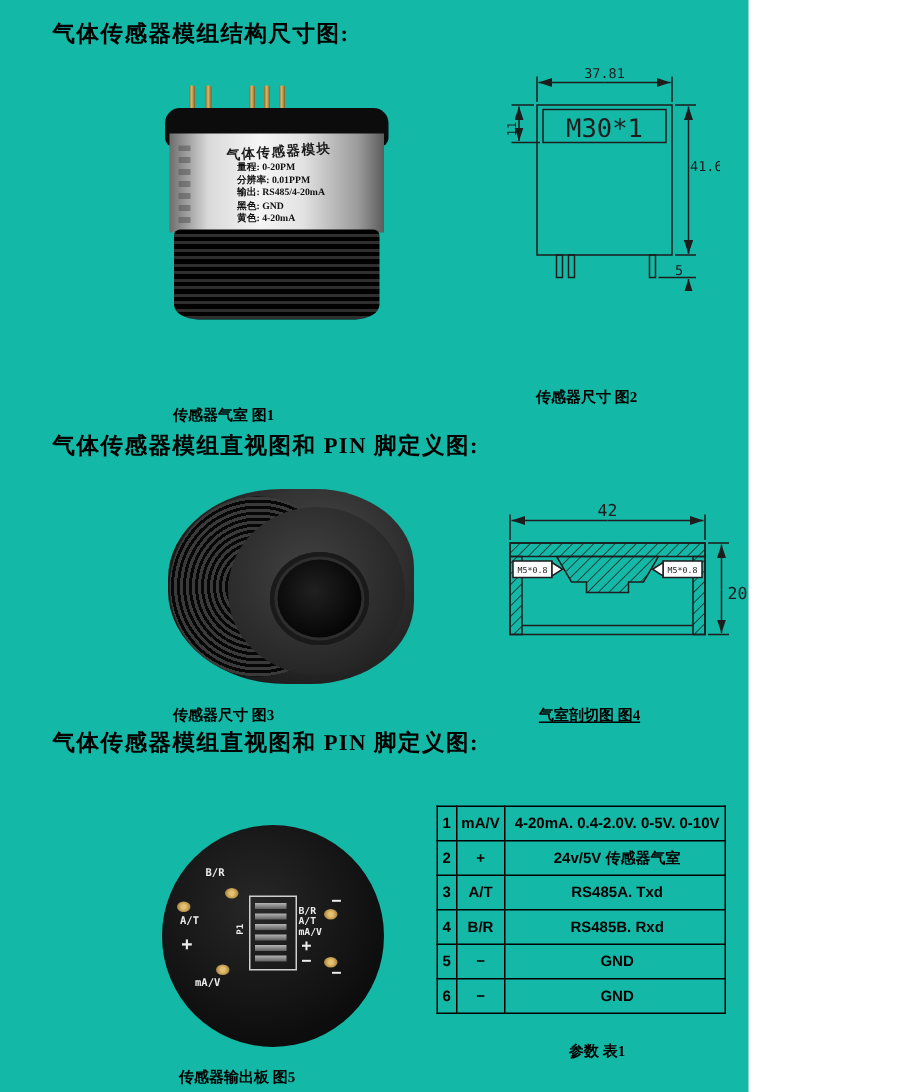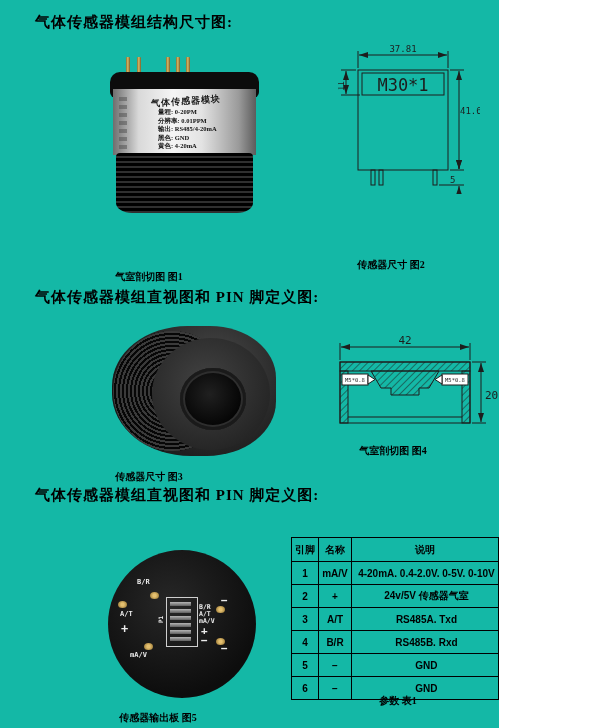--- a/index.html
+++ b/index.html
@@ -118,21 +118,21 @@
     <rect class="o" x="33" y="126" width="4" height="15"></rect>
     <rect class="o" x="41" y="126" width="4" height="15"></rect>
     <rect class="o" x="95" y="126" width="4" height="15"></rect>
 
     <line x1="101" y1="141" x2="126" y2="141"></line>
     <line x1="121" y1="147" x2="121" y2="142" marker-end="url(#ar2)"></line>
     <line x1="121" y1="120" x2="121" y2="125" marker-end="url(#ar2)"></line>
     <text class="cad" x="112" y="139" font-size="9">5</text>
   </svg>
 
-  <div class="abs caption" style="left:149px;top:270px;">气室剖切图 图1</div>
+  <div class="abs caption" style="left:149px;top:270px;">传感器气室 图1</div>
   <div class="abs caption" style="left:391px;top:258px;">传感器尺寸 图2</div>
 
   <div class="abs photo3">
     <div class="cap3-body"></div>
     <div class="cap3-threads"></div>
     <div class="cap3-face"></div>
     <div class="cap3-hole"></div>
   </div>
 
   <svg class="abs" style="left:333px;top:333px;" width="170" height="105">
@@ -166,21 +166,21 @@
     <text class="cad" x="72" y="11" font-size="11" text-anchor="middle">42</text>
 
     <line x1="139" y1="29" x2="153" y2="29"></line>
       <line x1="139" y1="90" x2="153" y2="90"></line>
     <line x1="148" y1="60" x2="148" y2="30" marker-end="url(#ar4)"></line>
     <line x1="148" y1="60" x2="148" y2="89" marker-end="url(#ar4)"></line>
     <text class="cad" x="152" y="66" font-size="11">20</text>
   </svg>
 
   <div class="abs caption" style="left:149px;top:470px;">传感器尺寸 图3</div>
-  <div class="abs caption" style="left:393px;top:444px;">气室剖切图 图4</div>
+  <div class="abs caption" style="left:393px;top:470px;text-decoration:underline;">气室剖切图 图4</div>
 
   <div class="abs pcb">
     <div class="t" style="left:29px;top:28px;">B/R</div>
     <div class="pad" style="left:42px;top:42px;"></div>
     <div class="pad" style="left:10px;top:51px;"></div>
     <div class="t" style="left:12px;top:60px;">A/T</div>
     <div class="t" style="left:13px;top:72px;font-size:12px;">+</div>
     <div class="pad" style="left:36px;top:93px;"></div>
     <div class="t" style="left:22px;top:101px;">mA/V</div>
     <div class="conn">
@@ -198,25 +198,20 @@
     <div class="t" style="left:93px;top:74px;font-size:11px;">+</div>
     <div class="t" style="left:93px;top:84px;font-size:11px;">−</div>
     <div class="t" style="left:113px;top:44px;font-size:11px;">−</div>
     <div class="pad" style="left:108px;top:56px;"></div>
     <div class="pad" style="left:108px;top:88px;"></div>
     <div class="t" style="left:113px;top:92px;font-size:11px;">−</div>
   </div>
 
   <table class="abs ptable">
     <tbody>
-        <tr>
-      <td class="c1" style="height:23px;">引脚</td>
-      <td class="c2">名称</td>
-      <td class="c3">说明</td>
-    </tr>
     <tr>
       <td>1</td>
       <td>mA/V</td>
       <td class="desc">4-20mA. 0.4-2.0V. 0-5V. 0-10V</td>
     </tr>
     <tr>
       <td>2</td>
       <td>+</td>
       <td class="desc">24v/5V 传感器气室</td>
     </tr>

